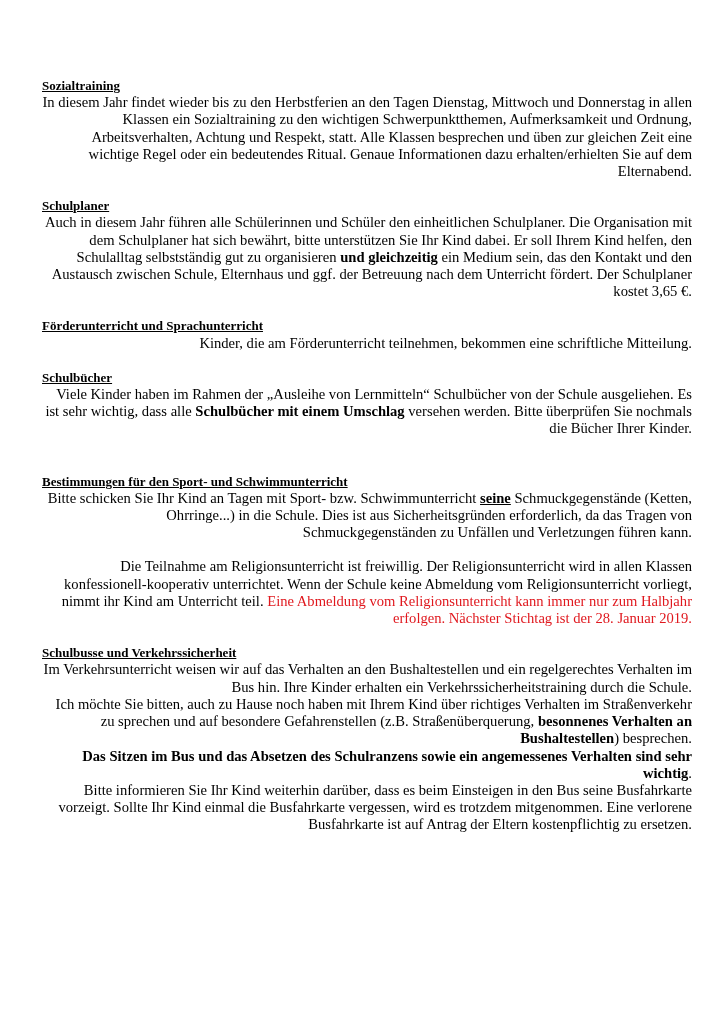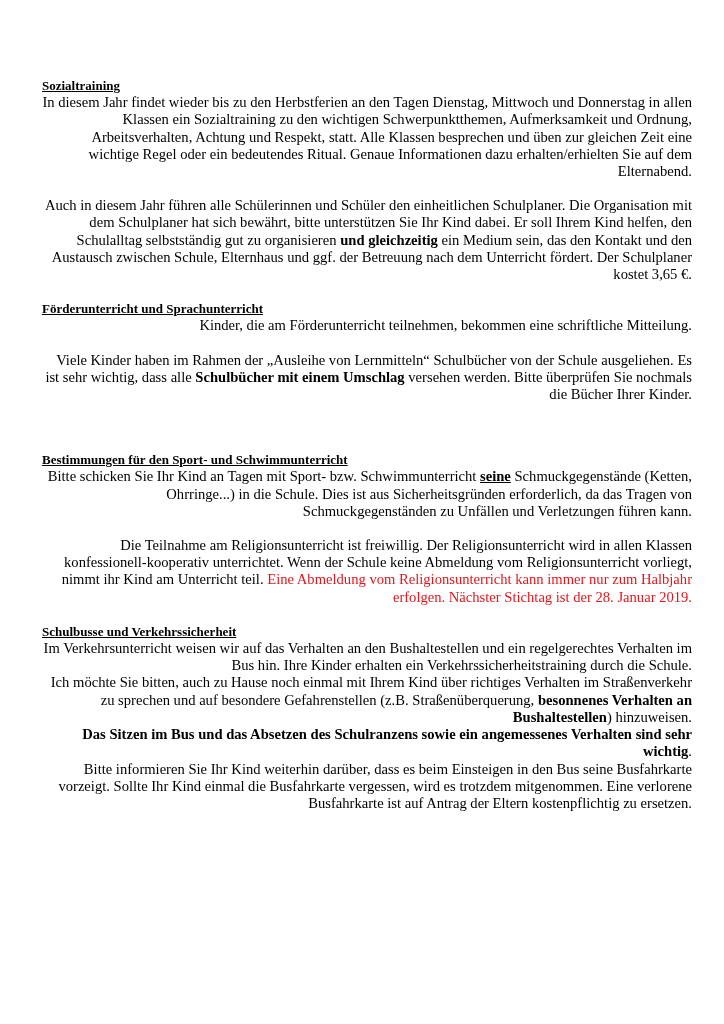--- a/index.html
+++ b/index.html
@@ -21,21 +21,21 @@
     color: var(--text-color, #000000);
     overflow: hidden;
   }
   section {
     margin: 17px 0 0 0;
   }
   section.first {
     margin-top: 0;
   }
   section.gap-large {
-    margin-top: 48px;
+    margin-top: 35px;
     font-family: Liberation Serif, serif;
   }
   h2 {
     font-size: 13px;
     line-height: 17.2px;
     font-weight: bold;
     text-decoration: underline;
     margin: 0;
     padding: 0;
   }
@@ -52,37 +52,39 @@
 </head>
 <body>
 
 <div class="page">
   <div id="doc">
       <section class="first">
         <h2>Sozialtraining</h2>
         <p><span class="run-normal">In diesem Jahr findet wieder bis zu den Herbstferien an den Tagen Dienstag, Mittwoch und Donnerstag in allen Klassen ein Sozialtraining zu den wichtigen Schwerpunktthemen, Aufmerksamkeit und Ordnung, Arbeitsverhalten, Achtung und Respekt, statt. Alle Klassen besprechen und üben zur gleichen Zeit eine wichtige Regel oder ein bedeutendes Ritual. Genaue Informationen dazu erhalten/erhielten Sie auf dem Elternabend.</span></p>
       </section>
       <section>
+        <h2>Schulplaner</h2>
         <p><span class="run-normal">Auch in diesem Jahr führen alle Schülerinnen und Schüler den einheitlichen Schulplaner. Die Organisation mit dem Schulplaner hat sich bewährt, bitte unterstützen Sie Ihr Kind dabei. Er soll Ihrem Kind helfen, den Schulalltag selbstständig gut zu organisieren </span><span class="run-bold">und gleichzeitig</span><span class="run-normal"> ein Medium sein, das den Kontakt und den Austausch  zwischen Schule, Elternhaus und ggf. der Betreuung nach dem Unterricht fördert. Der Schulplaner kostet 3,65 €.</span></p>
       </section>
       <section>
         <h2>Förderunterricht und Sprachunterricht</h2>
         <p><span class="run-normal">Kinder, die am Förderunterricht teilnehmen, bekommen eine schriftliche Mitteilung.</span></p>
       </section>
       <section>
+        <h2>Schulbücher</h2>
         <p><span class="run-normal">Viele Kinder haben im Rahmen der „Ausleihe von Lernmitteln“ Schulbücher von der Schule ausgeliehen. Es ist sehr wichtig, dass alle </span><span class="run-bold">Schulbücher mit einem Umschlag</span><span class="run-normal"> versehen werden. Bitte überprüfen Sie nochmals die Bücher Ihrer Kinder.</span></p>
       </section>
       <section class="gap-large">
         <h2>Bestimmungen für den Sport- und Schwimmunterricht</h2>
         <p><span class="run-normal">Bitte schicken Sie Ihr Kind an Tagen mit Sport- bzw. Schwimmunterricht </span><span class="run-bold-underline">seine</span><span class="run-normal"> Schmuckgegenstände (Ketten, Ohrringe...) in die Schule. Dies ist aus Sicherheitsgründen erforderlich, da das Tragen von Schmuckgegenständen zu Unfällen und Verletzungen führen kann.</span></p>
       </section>
       <section>
         <p><span class="run-normal">Die Teilnahme am Religionsunterricht ist freiwillig. Der Religionsunterricht wird in allen Klassen konfessionell-kooperativ unterrichtet. Wenn der Schule keine Abmeldung vom Religionsunterricht vorliegt, nimmt ihr Kind am Unterricht teil. </span><span class="run-red-bold">Eine Abmeldung vom Religionsunterricht kann immer nur zum Halbjahr erfolgen. Nächster Stichtag ist der 28. Januar 2019.</span></p>
       </section>
       <section>
         <h2>Schulbusse und Verkehrssicherheit</h2>
         <p><span class="run-normal">Im Verkehrsunterricht weisen wir auf das Verhalten an den Bushaltestellen und ein regelgerechtes Verhalten im Bus hin. Ihre Kinder erhalten ein Verkehrssicherheitstraining durch die Schule.</span></p>
-        <p><span class="run-normal">Ich möchte Sie bitten, auch zu Hause noch einmal mit Ihrem Kind über richtiges Verhalten im Straßenverkehr zu sprechen und auf besondere Gefahrenstellen (z.B. Straßenüberquerung, </span><span class="run-bold">besonnenes Verhalten an Bushaltestellen</span><span class="run-normal">) hinzuweisen.</span></p>
+        <p><span class="run-normal">Ich möchte Sie bitten, auch zu Hause noch haben mit Ihrem Kind über richtiges Verhalten im Straßenverkehr zu sprechen und auf besondere Gefahrenstellen (z.B. Straßenüberquerung, </span><span class="run-bold">besonnenes Verhalten an Bushaltestellen</span><span class="run-normal">) besprechen.</span></p>
         <p><span class="run-bold">Das Sitzen im Bus und das Absetzen des Schulranzens sowie ein angemessenes Verhalten sind sehr wichtig</span><span class="run-normal">.</span></p>
         <p><span class="run-normal">Bitte informieren Sie Ihr Kind weiterhin darüber, dass es beim Einsteigen in den Bus seine Busfahrkarte vorzeigt. Sollte Ihr Kind einmal die Busfahrkarte vergessen, wird es trotzdem mitgenommen. Eine verlorene Busfahrkarte ist auf Antrag der Eltern kostenpflichtig zu ersetzen.</span></p>
       </section>
     </div>
 </div>
 
 </body></html>

